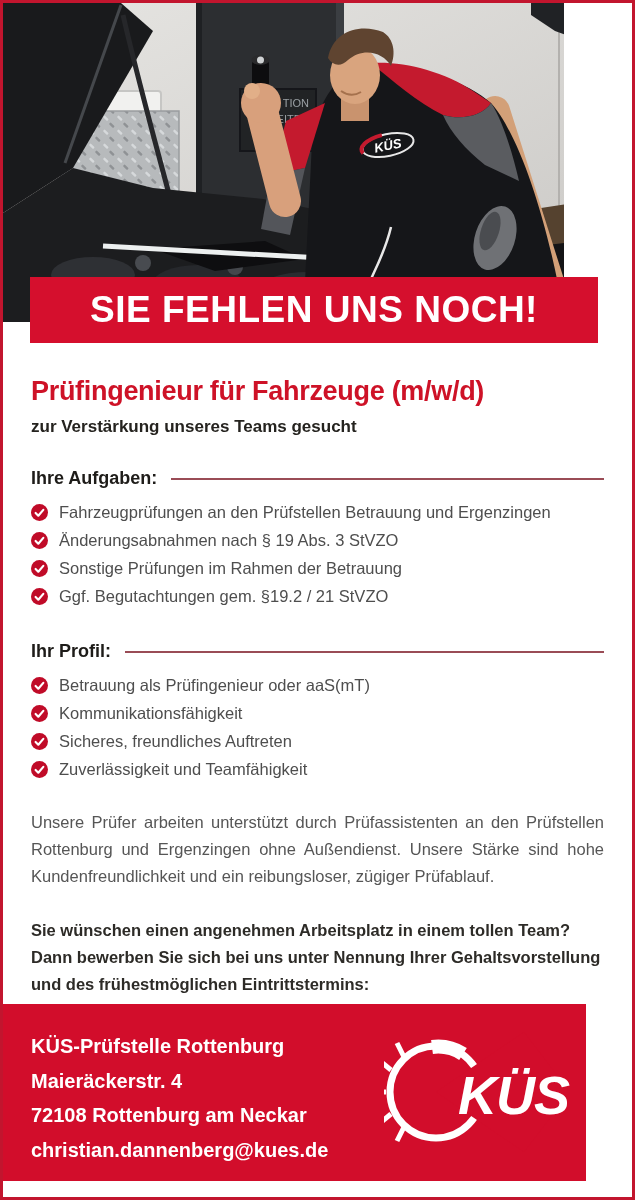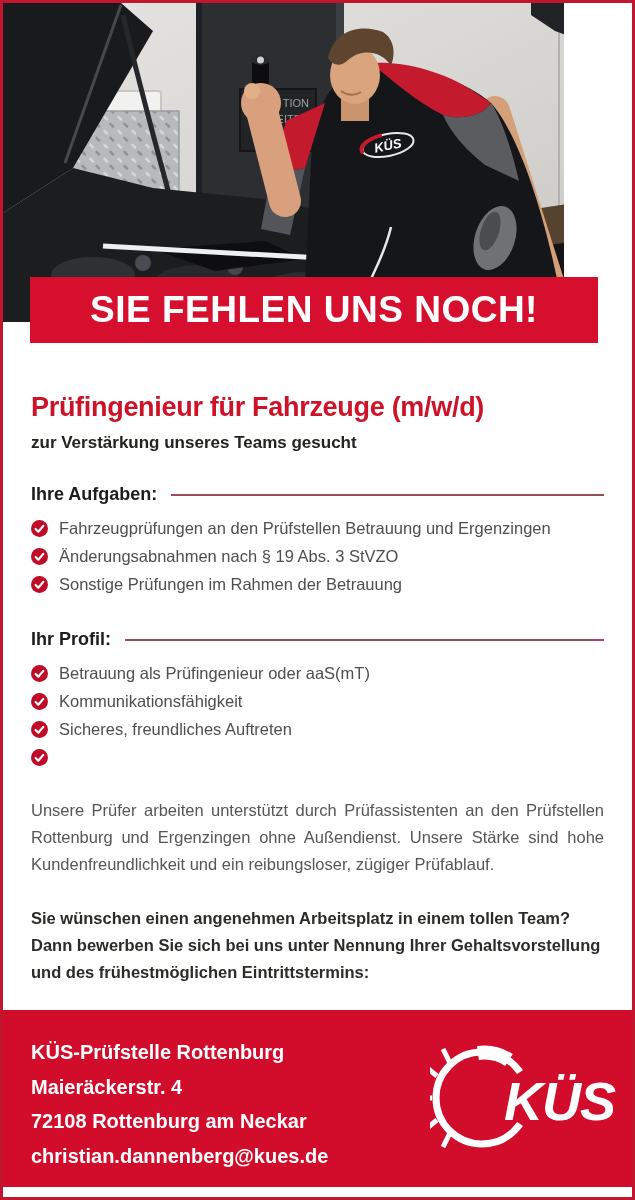--- a/index.html
+++ b/index.html
@@ -23,40 +23,40 @@
     background: #d50f2d;
     display: flex; align-items: center; justify-content: center;
     z-index: 5;
   }
   .banner span {
     color: #ffffff; font-weight: bold; font-size: 37px; letter-spacing: 0.5px;
     white-space: nowrap;
   }
 
   
-  .content { position: absolute; top: 340px; left: 0; width: 629px; padding: 16px 28px; }
+  .content { position: absolute; top: 340px; left: 0; width: 629px; padding: 0 28px; }
 
   .job-title { color: #ce1227; font-size: 27px; font-weight: bold; letter-spacing: -0.3px; margin-top: 33px; }
   .job-subtitle { color: #25231f; font-size: 17px; font-weight: bold; margin-top: 10px; }
 
   .section-head { display: flex; align-items: center; margin-top: 31px; }
   .section-head .label { color: #1e1c19; font-size: 18px; font-weight: bold; white-space: nowrap; }
   .section-head .rule { flex: 1; height: 2px; background: #9a4c56; margin-left: 14px; }
 
   ul.checklist { list-style: none; margin-top: 9px; }
   ul.checklist li { display: flex; align-items: center; height: 28px; }
   ul.checklist .check { width: 17px; height: 17px; margin-right: 11px; flex: 0 0 17px; }
   ul.checklist .txt { color: #4e4e4e; font-size: 16.5px; }
 
   .para { margin-top: 26px; color: #565656; font-size: 16.5px; line-height: 27px; text-align: justify; }
   .cta  { margin-top: 27px; color: #2d2b27; font-size: 16.5px; line-height: 27px; font-weight: bold; }
 
   
   .footer {
-    position: absolute; left: 0; bottom: 10px; width: 629px; height: 177px;
+    position: absolute; left: 0; bottom: 16px; width: 583px; height: 177px;
     background: #d20d2b;
   }
   .footer .address { position: absolute; left: 28px; top: 25px; }
   .footer .address div { color: #ffffff; font-size: 20px; font-weight: bold; line-height: 34.5px; white-space: nowrap; }
   .footer .logo { position: absolute; right: 12px; top: 26px; }
 </style>
 </head>
 <body>
 
 <div class="poster">
@@ -202,20 +202,27 @@
           </svg>
         <span class="txt">Änderungsabnahmen nach § 19 Abs. 3 StVZO</span>
       </li>
       <li>
         <svg class="check" viewBox="0 0 17 17">
             <circle cx="8.5" cy="8.5" r="8.5" fill="#c00b28"></circle>
             <path d="M4.6 9 l2.7 2.7 5-5.8" stroke="#fff" stroke-width="2.2" fill="none" stroke-linecap="round" stroke-linejoin="round"></path>
           </svg>
         <span class="txt">Sonstige Prüfungen im Rahmen der Betrauung</span>
       </li>
+      <li>
+        <svg class="check" viewBox="0 0 17 17">
+            <circle cx="8.5" cy="8.5" r="8.5" fill="#c00b28"></circle>
+            <path d="M4.6 9 l2.7 2.7 5-5.8" stroke="#fff" stroke-width="2.2" fill="none" stroke-linecap="round" stroke-linejoin="round"></path>
+          </svg>
+        <span class="txt">Ggf. Begutachtungen gem. §19.2 / 21 StVZO</span>
+      </li>
     </ul>
 
     <div class="section-head">
       <span class="label">Ihr Profil:</span>
       <span class="rule"></span>
     </div>
     <ul class="checklist">
       <li>
         <svg class="check" viewBox="0 0 17 17">
             <circle cx="8.5" cy="8.5" r="8.5" fill="#c00b28"></circle>
@@ -235,20 +242,21 @@
             <circle cx="8.5" cy="8.5" r="8.5" fill="#c00b28"></circle>
             <path d="M4.6 9 l2.7 2.7 5-5.8" stroke="#fff" stroke-width="2.2" fill="none" stroke-linecap="round" stroke-linejoin="round"></path>
           </svg>
         <span class="txt">Sicheres, freundliches Auftreten</span>
       </li>
       <li>
         <svg class="check" viewBox="0 0 17 17">
             <circle cx="8.5" cy="8.5" r="8.5" fill="#c00b28"></circle>
             <path d="M4.6 9 l2.7 2.7 5-5.8" stroke="#fff" stroke-width="2.2" fill="none" stroke-linecap="round" stroke-linejoin="round"></path>
           </svg>
+        <span class="txt">Zuverlässigkeit und Teamfähigkeit</span>
       </li>
     </ul>
 
     <p class="para">Unsere Prüfer arbeiten unterstützt durch Prüfassistenten an den Prüfstellen Rottenburg und Ergenzingen ohne Außendienst. Unsere Stärke sind hohe Kundenfreundlichkeit und ein reibungsloser, zügiger Prüfablauf.</p>
     <p class="cta">Sie wünschen einen angenehmen Arbeitsplatz in einem tollen Team? Dann bewerben Sie sich bei uns unter Nennung Ihrer Gehaltsvorstellung und des frühestmöglichen Eintrittstermins:</p>
   </div>
 
   <div class="footer">
     <div class="address">
       <div>KÜS-Prüfstelle Rottenburg</div>

